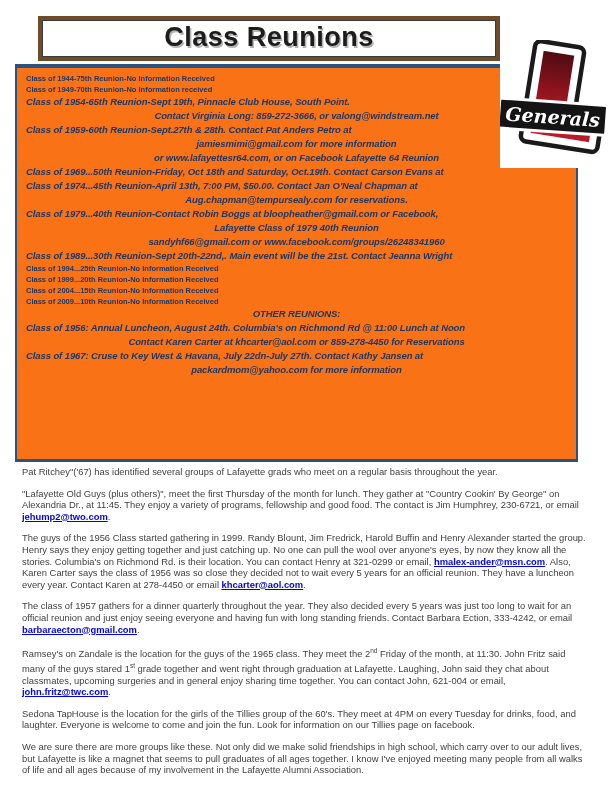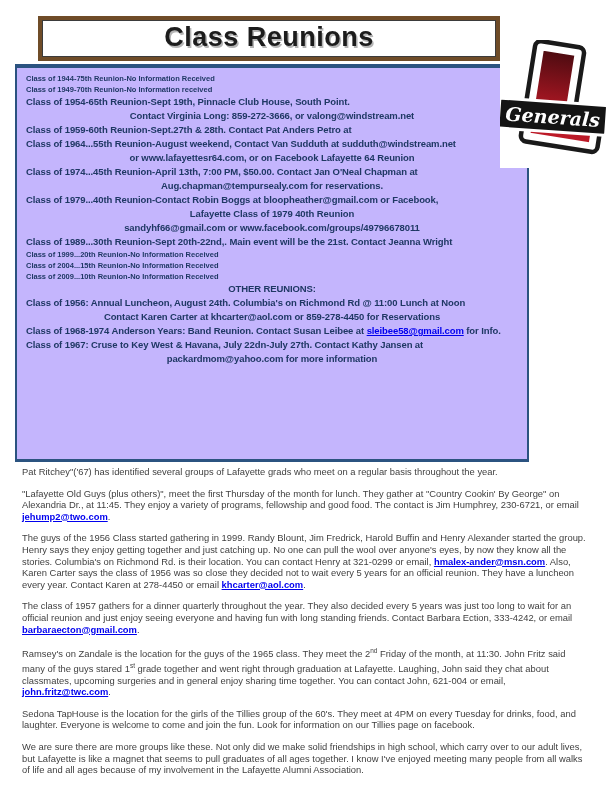--- a/index.html
+++ b/index.html
@@ -12,27 +12,27 @@
     border:4px solid #6F4C28;background:#fff;box-sizing:border-box;
   }
   .title-inner{
     border:1px solid #3b3b3b;text-align:center;padding:1px 0 3px 0;
   }
   .title-text{
     font-size:27px;font-weight:bold;color:#1c1c1c;letter-spacing:.5px;
     text-shadow:1.5px 1.5px 0 #b5b5b5;
   }
   .reunion-box{
-    position:absolute;left:15px;top:64px;width:514px;height:398px;
-    box-sizing:border-box;background:#c4b5fd;
+    position:absolute;left:15px;top:64px;width:563px;height:398px;
+    box-sizing:border-box;background:#f97316;
     border:2px solid #2B5380;border-top-width:4px;border-bottom-width:3px;
     padding:5px 9px 10px 9px;overflow:hidden;
   }
   .rline{font-weight:bold;color:#1F3864;white-space:nowrap;}
-  .rline.normal{font-size:9.5px;line-height:14px;letter-spacing:-0.1px;}
+  .rline.normal{font-size:9.5px;line-height:14px;letter-spacing:-0.1px;font-style:italic;}
   .rline.small{font-size:7.5px;line-height:11px;}
   .rline.center{text-align:center;}
   .rline.left{text-align:left;}
   .content{
     position:absolute;left:22px;top:466px;width:568px;
     color:#3F3F3F;font-size:9.4px;line-height:11.6px;
   }
   .para{margin:0 0 10px 0;}
   .lnk{color:#0000EE;text-decoration:underline;font-weight:bold;cursor:pointer;}
   .sup{vertical-align:super;font-size:6.5px;}
@@ -72,35 +72,36 @@
     </svg>
   </div>
 
   <div class="reunion-box">
     <div>
         <div class="rline small left"><span>Class of 1944-75th Reunion-No Information Received</span></div>
         <div class="rline small left"><span>Class of 1949-70th Reunion-No Information received</span></div>
         <div class="rline normal left"><span>Class of 1954-65th Reunion-Sept 19th, Pinnacle Club House, South Point.</span></div>
         <div class="rline normal center"><span>Contact Virginia Long: 859-272-3666, or valong@windstream.net</span></div>
         <div class="rline normal left"><span>Class of 1959-60th Reunion-Sept.27th &amp; 28th. Contact Pat Anders Petro at</span></div>
-        <div class="rline normal left"><span>Class of 1964...55th Reunion-August weekend, Contact Van Sudduth at sudduth@windstream.net</span></div>
+        <div class="rline normal center"><span>jamiesmimi@gmail.com for more information</span></div>
         <div class="rline normal center"><span>or www.lafayettesr64.com, or on Facebook Lafayette 64 Reunion</span></div>
+        <div class="rline normal left"><span>Class of 1969...50th Reunion-Friday, Oct 18th and Saturday, Oct.19th. Contact Carson Evans at</span></div>
         <div class="rline normal left"><span>Class of 1974...45th Reunion-April 13th, 7:00 PM, $50.00. Contact Jan O'Neal Chapman at</span></div>
         <div class="rline normal center"><span>Aug.chapman@tempursealy.com for reservations.</span></div>
         <div class="rline normal left"><span>Class of 1979...40th Reunion-Contact Robin Boggs at bloopheather@gmail.com or Facebook,</span></div>
         <div class="rline normal center"><span>Lafayette Class of 1979 40th Reunion</span></div>
-        <div class="rline normal center"><span>sandyhf66@gmail.com or www.facebook.com/groups/49796678011</span></div>
+        <div class="rline normal center"><span>sandyhf66@gmail.com or www.facebook.com/groups/26248341960</span></div>
         <div class="rline normal left"><span>Class of 1989...30th Reunion-Sept 20th-22nd,. Main event will be the 21st. Contact Jeanna Wright</span></div>
+        <div class="rline small left"><span>Class of 1994...25th Reunion-No Information Received</span></div>
         <div class="rline small left"><span>Class of 1999...20th Reunion-No Information Received</span></div>
         <div class="rline small left"><span>Class of 2004...15th Reunion-No Information Received</span></div>
         <div class="rline small left"><span>Class of 2009...10th Reunion-No Information Received</span></div>
         <div class="rline normal center"><span>OTHER REUNIONS:</span></div>
         <div class="rline normal left"><span>Class of 1956: Annual Luncheon, August 24th.  Columbia's on Richmond Rd @ 11:00  Lunch at Noon</span></div>
         <div class="rline normal center"><span>Contact Karen Carter at khcarter@aol.com or 859-278-4450 for Reservations</span></div>
-        <div class="rline normal left"><span>Class of 1968-1974 Anderson Years: Band Reunion. Contact Susan Leibee at </span><span class="lnk">sleibee58@gmail.com</span><span> for Info.</span></div>
         <div class="rline normal left"><span>Class of 1967: Cruse to Key West &amp; Havana, July 22dn-July 27th. Contact Kathy Jansen at</span></div>
         <div class="rline normal center"><span>packardmom@yahoo.com for more information</span></div>
       </div>
   </div>
 
   <div class="content">
       <p class="para"><span>Pat Ritchey"('67) has identified several groups of Lafayette grads who meet on a regular basis throughout the year.</span></p>
       <p class="para"><span>"Lafayette Old Guys (plus others)", meet the first Thursday of the month for lunch.   They gather at "Country Cookin' By George" on Alexandria  Dr., at 11:45.   They enjoy a variety of programs, fellowship and good food.    The contact is Jim Humphrey, 230-6721, or email </span><span class="lnk">jehump2@two.com</span><span>.</span></p>
       <p class="para"><span>The guys of the 1956 Class started gathering in 1999.   Randy Blount, Jim Fredrick, Harold Buffin and Henry Alexander started the group.   Henry says they enjoy getting together and just catching up.  No one can pull the wool over anyone's eyes, by now they know all the stories.   Columbia's on Richmond Rd. is their location.   You can contact Henry at 321-0299 or email, </span><span class="lnk">hmalex-ander@msn.com</span><span>. Also, Karen Carter says the class of 1956 was so close they decided not to wait every 5 years for an official reunion.   They have a luncheon every year.   Contact Karen at 278-4450 or email </span><span class="lnk">khcarter@aol.com</span><span>.</span></p>
       <p class="para"><span>The class of 1957 gathers for a dinner quarterly throughout the year.   They also decided every 5 years was just too long to wait for an official reunion and just enjoy seeing everyone and having fun with long standing friends.   Contact Barbara Ection, 333-4242, or email </span><span class="lnk">barbaraecton@gmail.com</span><span>.</span></p>

